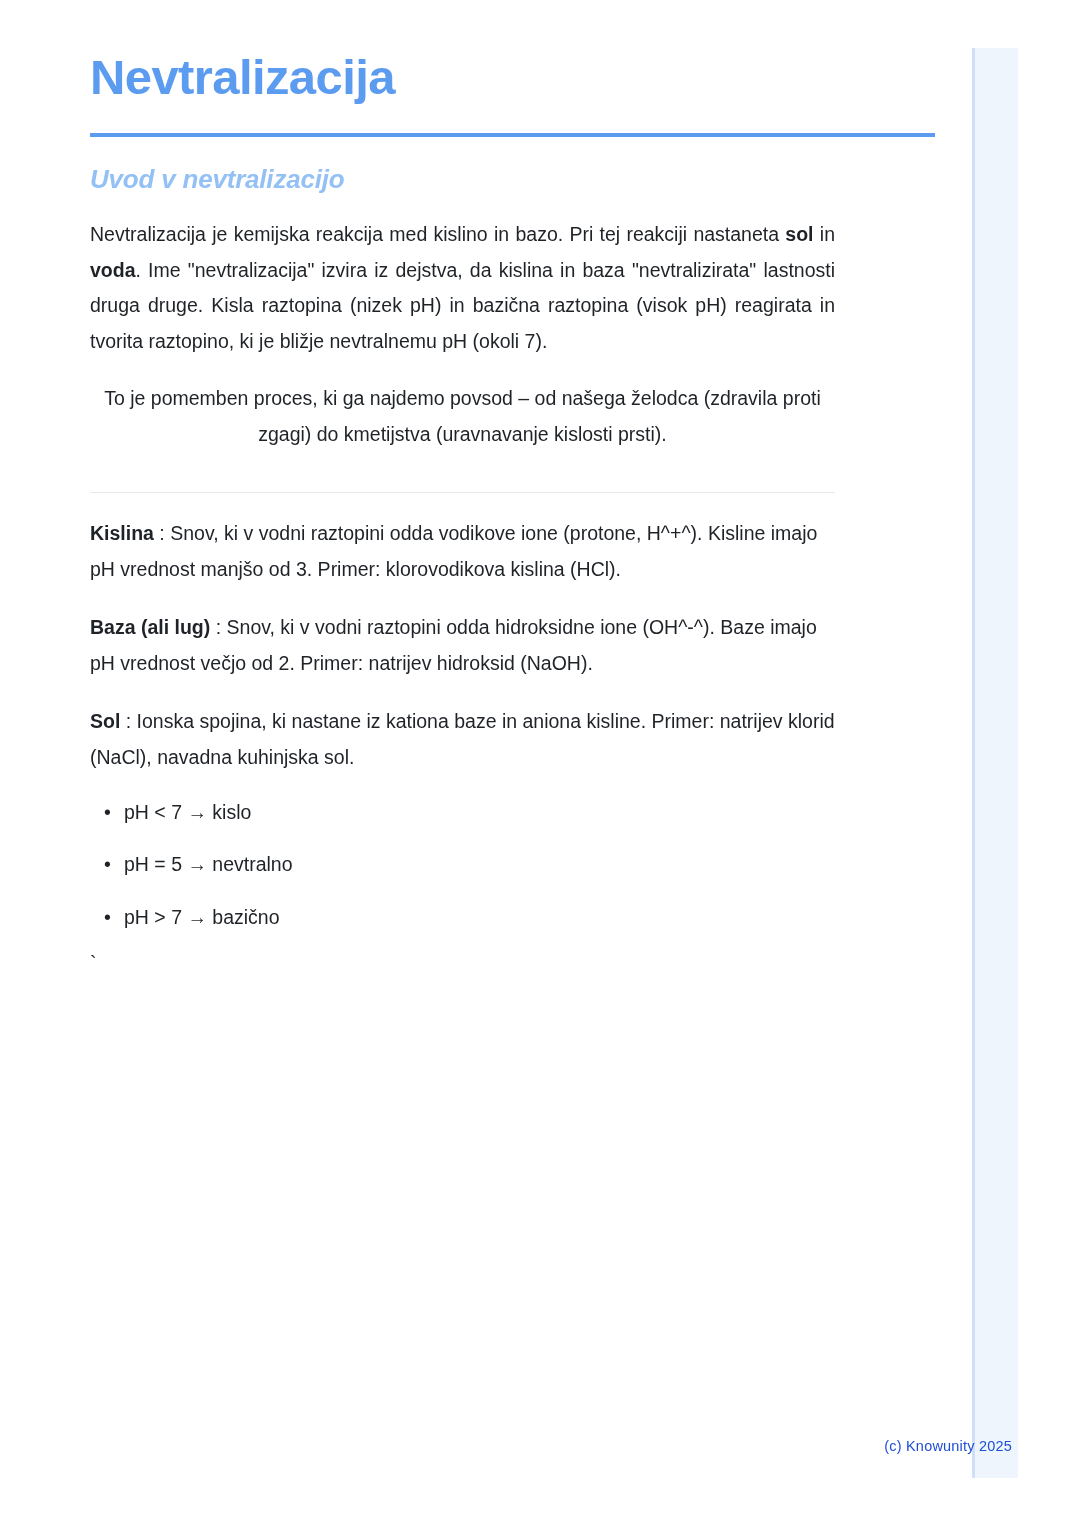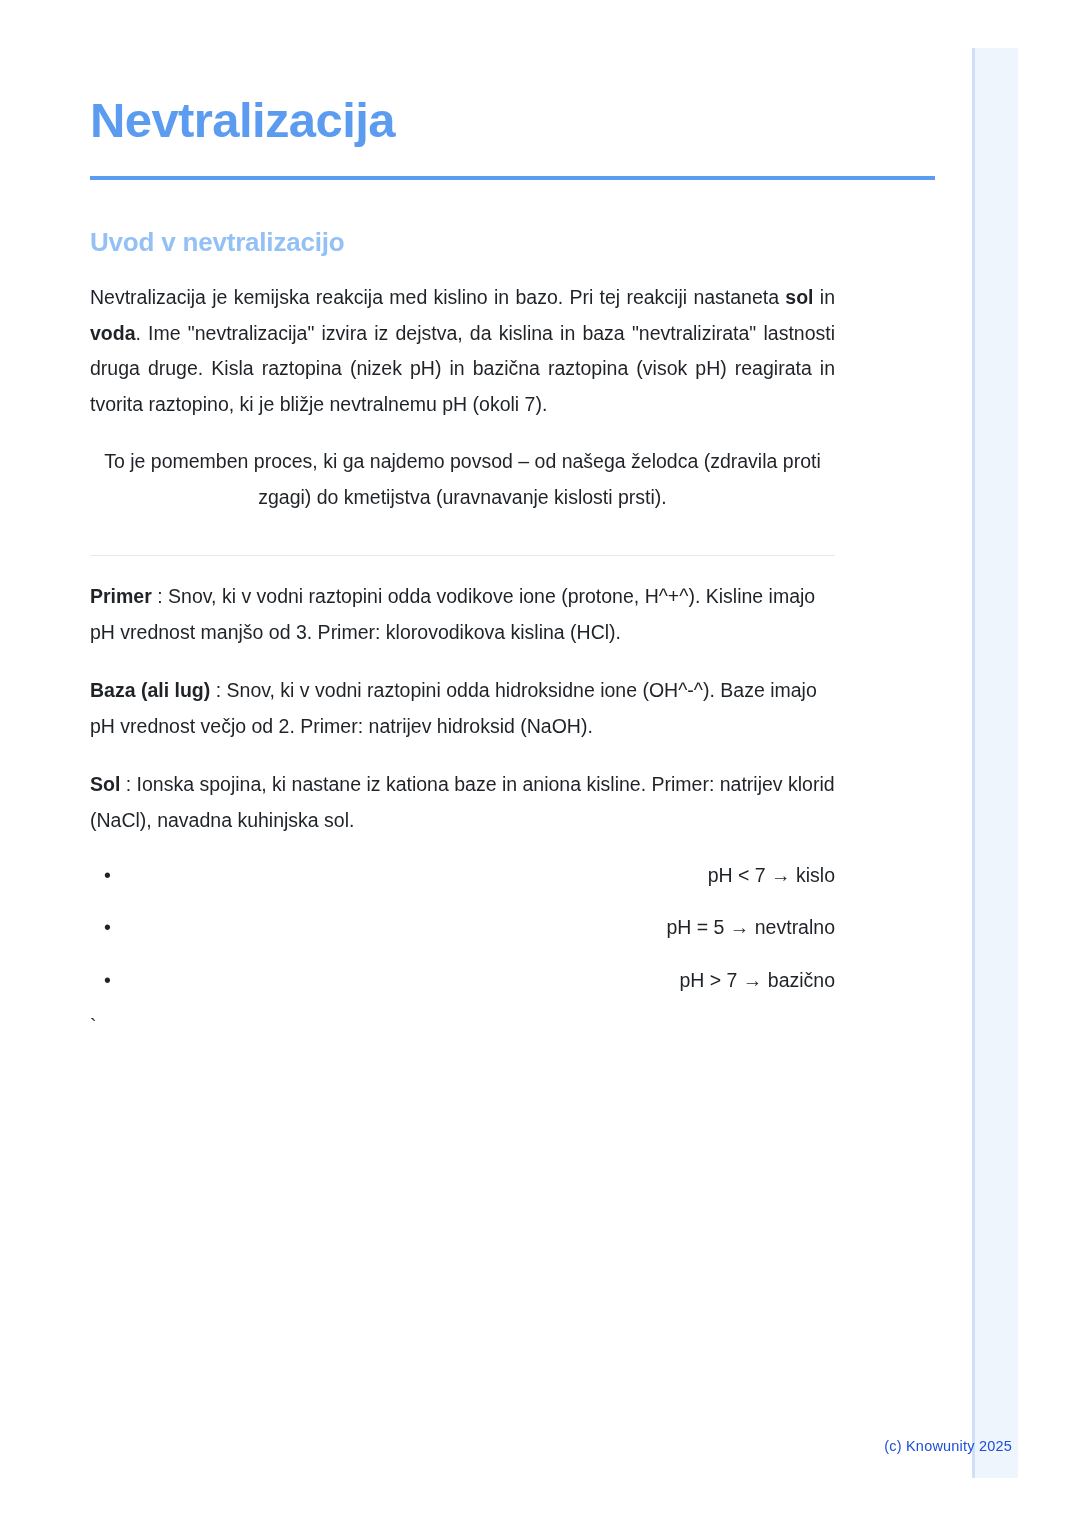--- a/index.html
+++ b/index.html
@@ -27,21 +27,21 @@
     border-left: 3px solid #cfe0f8;
   }
 
   
   #page {
     position: absolute;
     left: 0;
     top: 0;
     width: 1080px;
     height: 1088px;
-    padding: 95px 0 0 0;
+    padding: 52px 0 0 0;
   }
 
   #content {
     width: 745px;
     margin-left: 90px;
   }
 
   
   #doc-title {
     font-size: 49px;
@@ -60,21 +60,21 @@
   }
 
   
   .section-heading {
     font-size: 26px;
     font-weight: bold;
     color: #93c0f5;
     letter-spacing: -0.2px;
   }
 
-  #section-intro-heading { margin-top: 47px; }
+  #section-intro-heading { margin-top: 27px; font-style: italic; }
   #section-terms-heading { margin-top: 40px; }
 
   
   .body-paragraph {
     font-size: 19.5px;
     line-height: 1.82;
     color: #1f2328;
     text-align: justify;
     margin-top: 22px;
   }
@@ -111,21 +111,20 @@
     list-style: none;
   }
 
   #ph-list li {
     font-size: 19.5px;
     line-height: 1.6;
     color: #1f2328;
     padding-left: 34px;
     margin-bottom: 21px;
     position: relative;
-    text-align: right;
   }
 
   #ph-list li::before {
     content: "\2022";
     position: absolute;
     left: 14px;
     top: 0;
     font-size: 19.5px;
     color: #1f2328;
   }
@@ -162,21 +161,21 @@
 
     <h2 id="section-intro-heading" class="section-heading">Uvod v nevtralizacijo</h2>
 
     <p class="body-paragraph"><span>Nevtralizacija je kemijska reakcija med kislino in bazo. Pri tej reakciji nastaneta </span><b>sol</b><span> in </span><b>voda</b><span>. Ime "nevtralizacija" izvira iz dejstva, da kislina in baza "nevtralizirata" lastnosti druga druge. Kisla raztopina (nizek pH) in bazična raztopina (visok pH) reagirata in tvorita raztopino, ki je bližje nevtralnemu pH (okoli 7).</span></p>
 
     <p class="body-paragraph left">To je pomemben proces, ki ga najdemo povsod – od našega želodca (zdravila proti zgagi) do kmetijstva (uravnavanje kislosti prsti).</p>
 
     <hr id="section-divider">
 
 
-    <p class="definition"><span class="term">Primer</span><span> : Snov, ki v vodni raztopini odda vodikove ione (protone, H^+^). Kisline imajo pH vrednost manjšo od 3. Primer: klorovodikova kislina (HCl).</span></p>
+    <p class="definition"><span class="term">Kislina</span><span> : Snov, ki v vodni raztopini odda vodikove ione (protone, H^+^). Kisline imajo pH vrednost manjšo od 3. Primer: klorovodikova kislina (HCl).</span></p>
 
     <p class="definition"><span class="term">Baza (ali lug)</span><span> : Snov, ki v vodni raztopini odda hidroksidne ione (OH^-^). Baze imajo pH vrednost večjo od 2. Primer: natrijev hidroksid (NaOH).</span></p>
 
     <p class="definition"><span class="term">Sol</span><span> : Ionska spojina, ki nastane iz kationa baze in aniona kisline. Primer: natrijev klorid (NaCl), navadna kuhinjska sol.</span></p>
 
 
     <ul id="ph-list">
       <li>pH &lt; 7 → kislo</li>
       <li>pH = 5 → nevtralno</li>
       <li>pH &gt; 7 → bazično</li>

